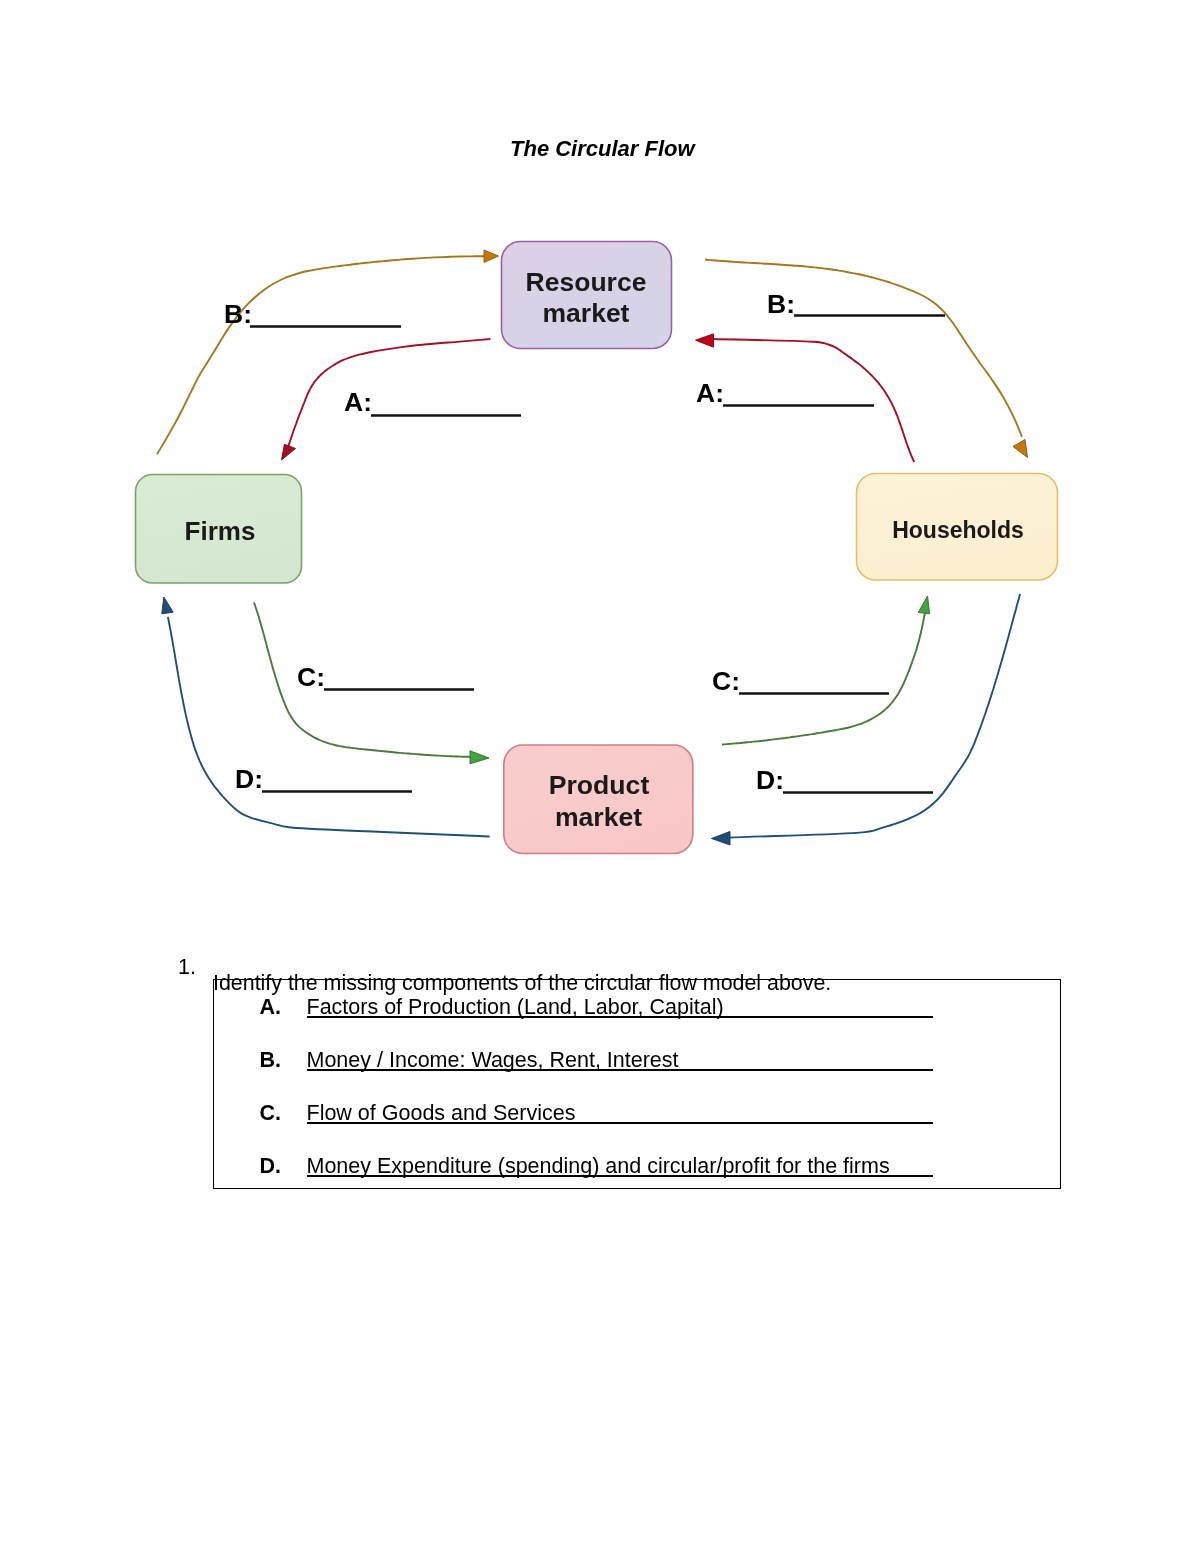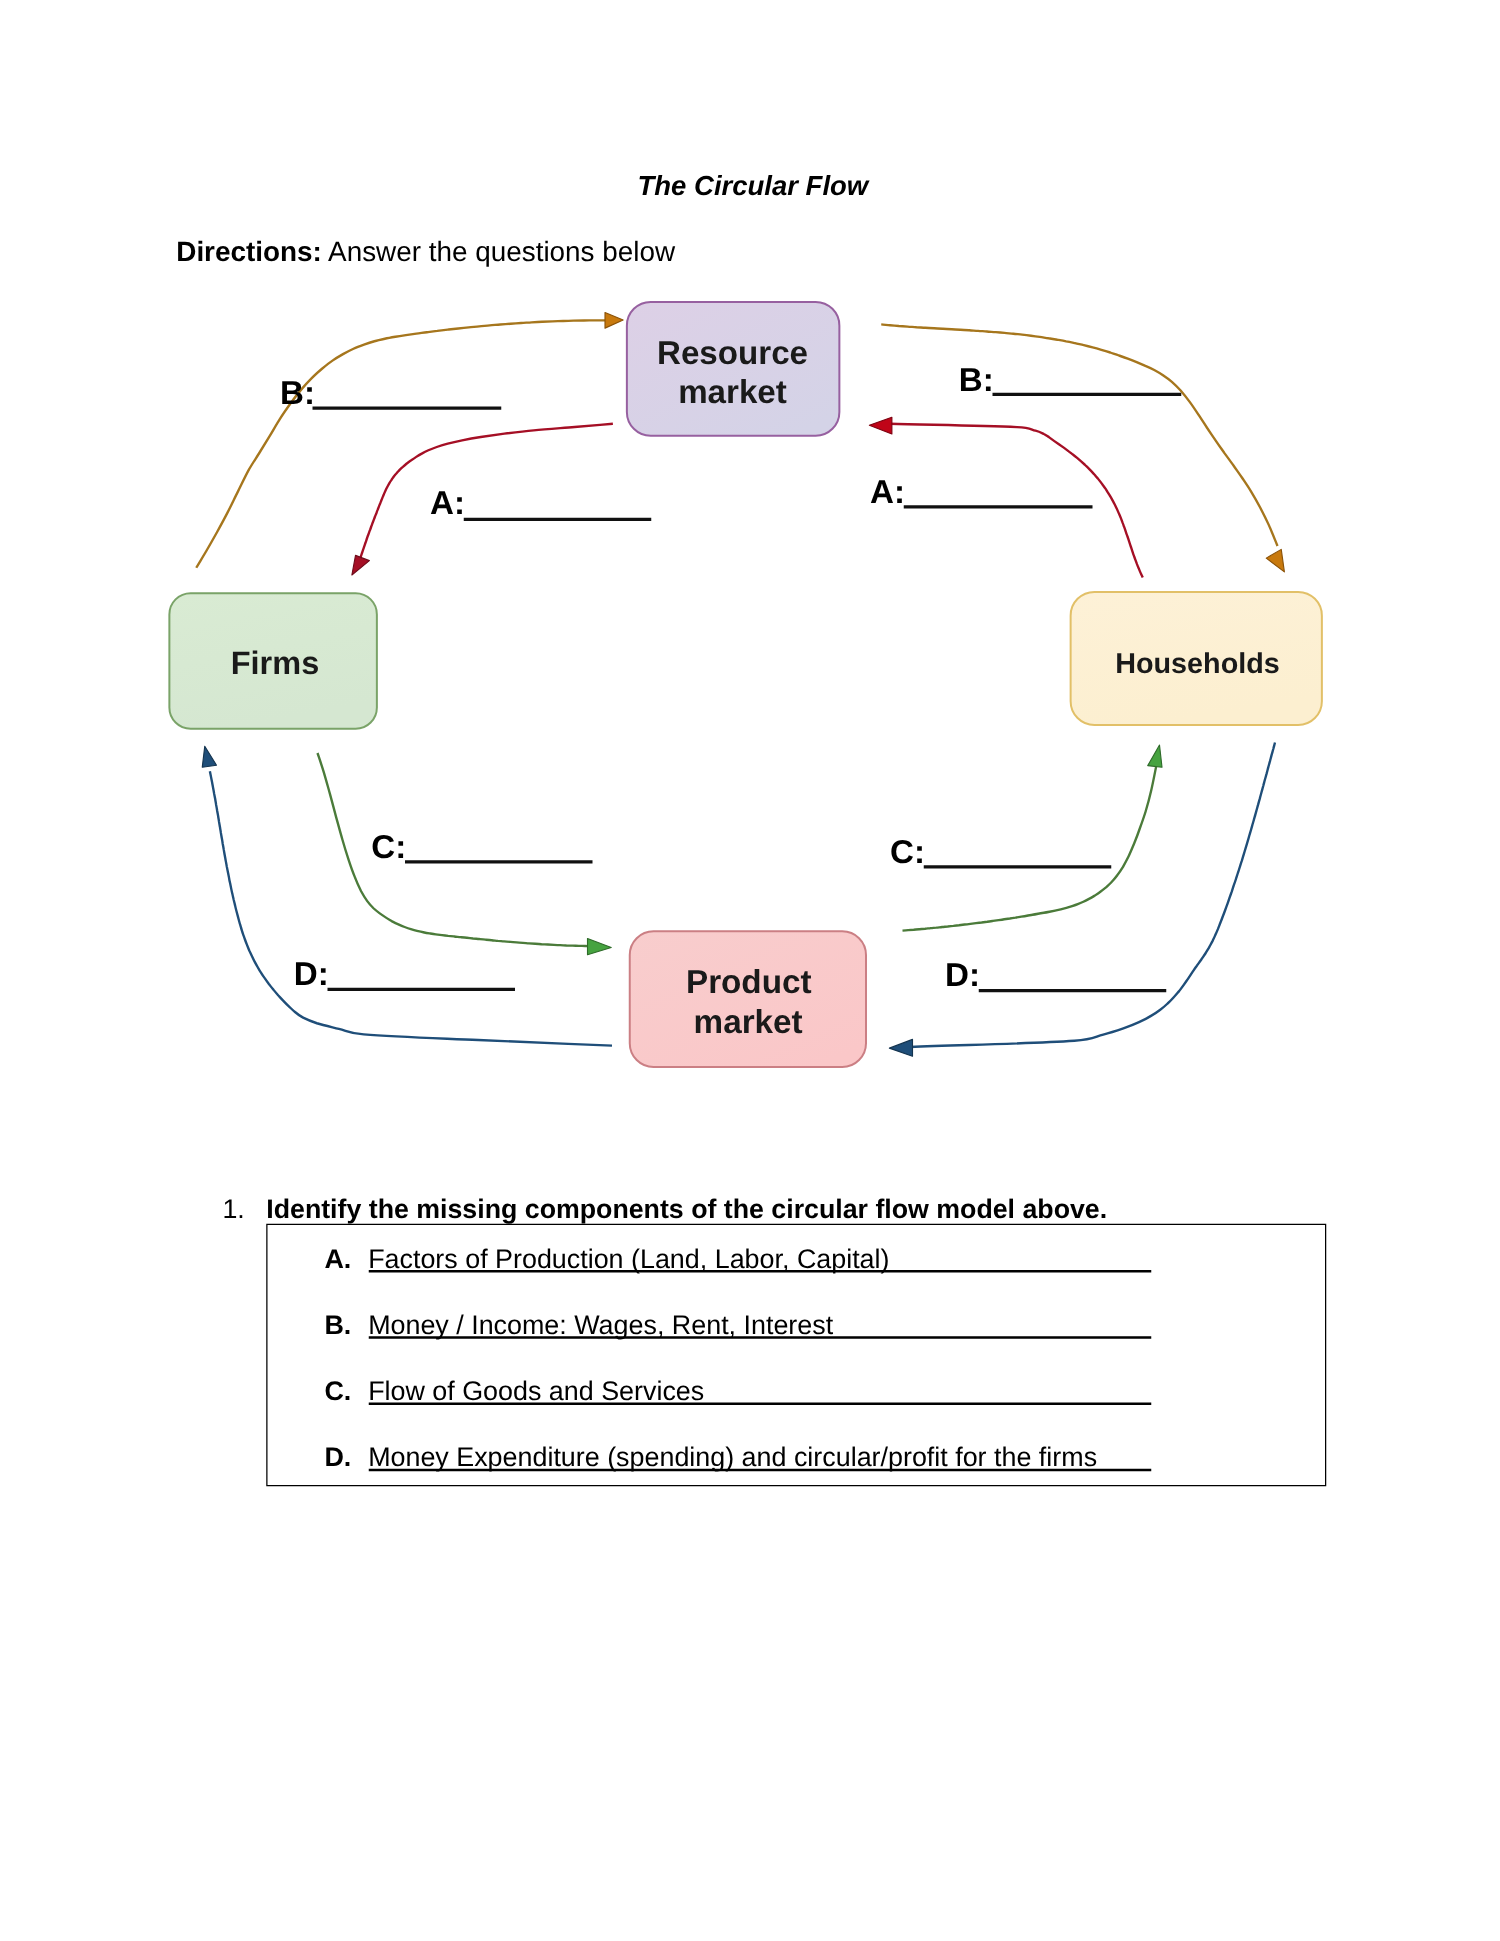--- a/index.html
+++ b/index.html
@@ -7,41 +7,37 @@
   body{width:1200px;height:1553px;position:relative;overflow:hidden;
        font-family:"Liberation Sans", sans-serif; color:#000;}
   .page{position:absolute;left:0;top:0;width:1068px;height:1553px;}
   .title{position:absolute;left:510px;top:136px;
          font-weight:bold;font-style:italic;font-size:22px;white-space:nowrap;}
   .directions{position:absolute;left:141px;top:189px;font-size:22.3px;white-space:nowrap;}
   .directions b{font-weight:bold;}
   #diagram{position:absolute;left:0;top:0;}
   .q1{position:absolute;left:178px;top:955px;font-size:21.4px;}
   .q1 .num{position:absolute;left:0;top:0;}
-  .q1 .qtext{position:absolute;left:35px;top:0;font-weight:bold;white-space:nowrap;}
+  .q1 .qtext{position:absolute;left:35px;top:16px;font-weight:normal;white-space:nowrap;}
   .abox{position:absolute;left:212.5px;top:978.5px;width:848px;height:210px;border:1.8px solid #000;box-sizing:border-box;}
   .arow{position:absolute;font-size:21.5px;white-space:nowrap;}
   .arow .lab{position:absolute;left:0;top:0;font-weight:bold;}
-  .arow .ans{position:absolute;left:35px;top:0;display:inline-block;}
+  .arow .ans{position:absolute;left:47px;top:0;display:inline-block;}
   .arow .ans::after{content:"";position:absolute;left:0;right:0;top:21.5px;border-bottom:2.2px solid #000;}
   .nlabel{font-family:"Liberation Sans", sans-serif;font-size:27px;font-weight:bold;fill:#1a1a1a;}
   .blab{font-family:"Liberation Sans", sans-serif;font-size:26.5px;font-weight:bold;fill:#000;}
   .brule{stroke:#111;stroke-width:2.6;}
 </style>
 </head>
 <body>
 
 <div class="page">
 
   <div class="title">The Circular Flow</div>
 
-  <div class="directions">
-    <b>Directions:</b>
-    <span>Answer the questions below</span>
-  </div>
 
   <svg id="diagram" width="1200" height="940" viewBox="0 0 1200 940">
     <defs>
       <linearGradient id="gResource" x1="0" y1="0" x2="0.8" y2="1">
         <stop offset="0" stop-color="#ddd0e6"></stop>
           <stop offset="1" stop-color="#d4d3e7"></stop>
       </linearGradient>
       <linearGradient id="gFirms" x1="0" y1="0" x2="0.3" y2="1">
         <stop offset="0" stop-color="#d9ebd3"></stop>
           <stop offset="1" stop-color="#d5e7d1"></stop>

